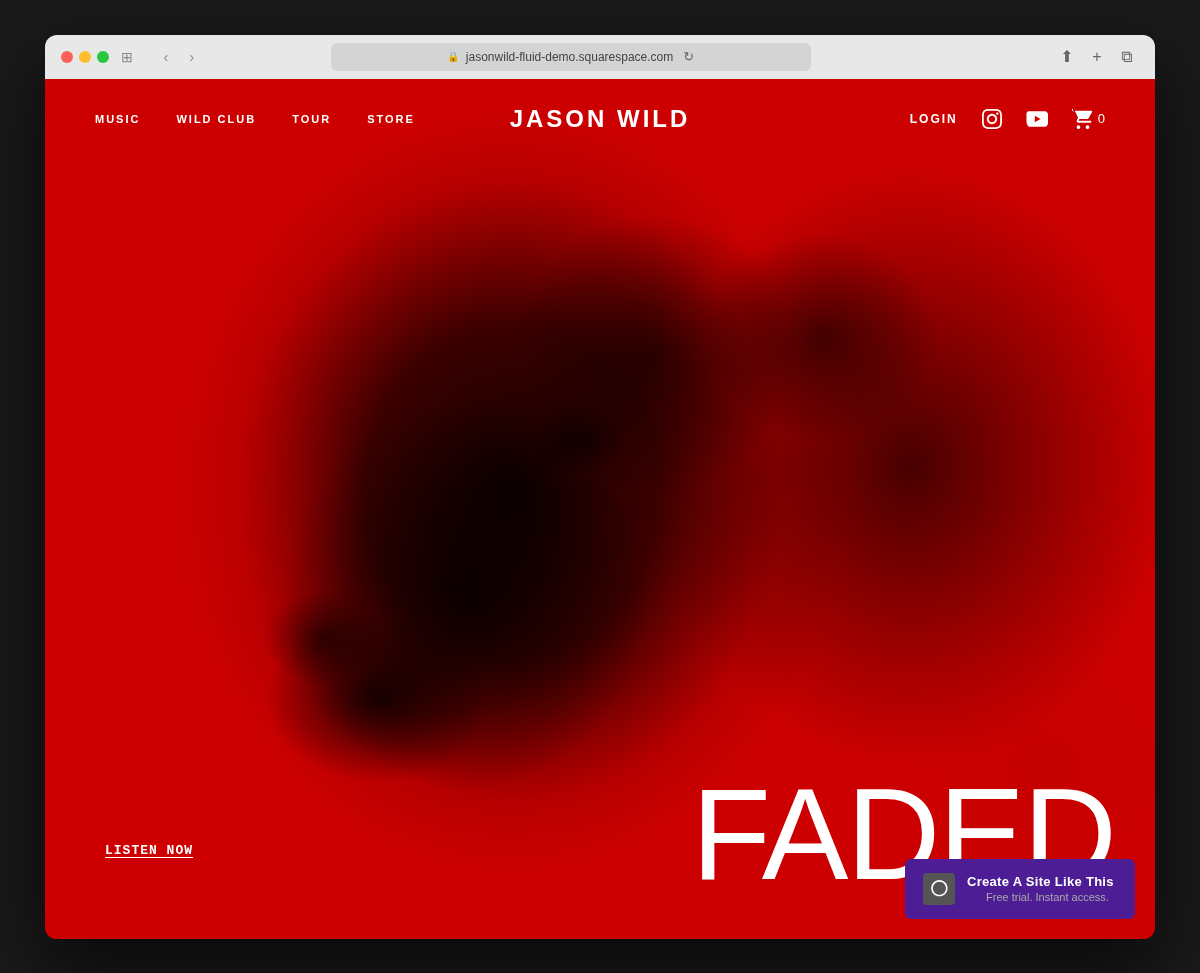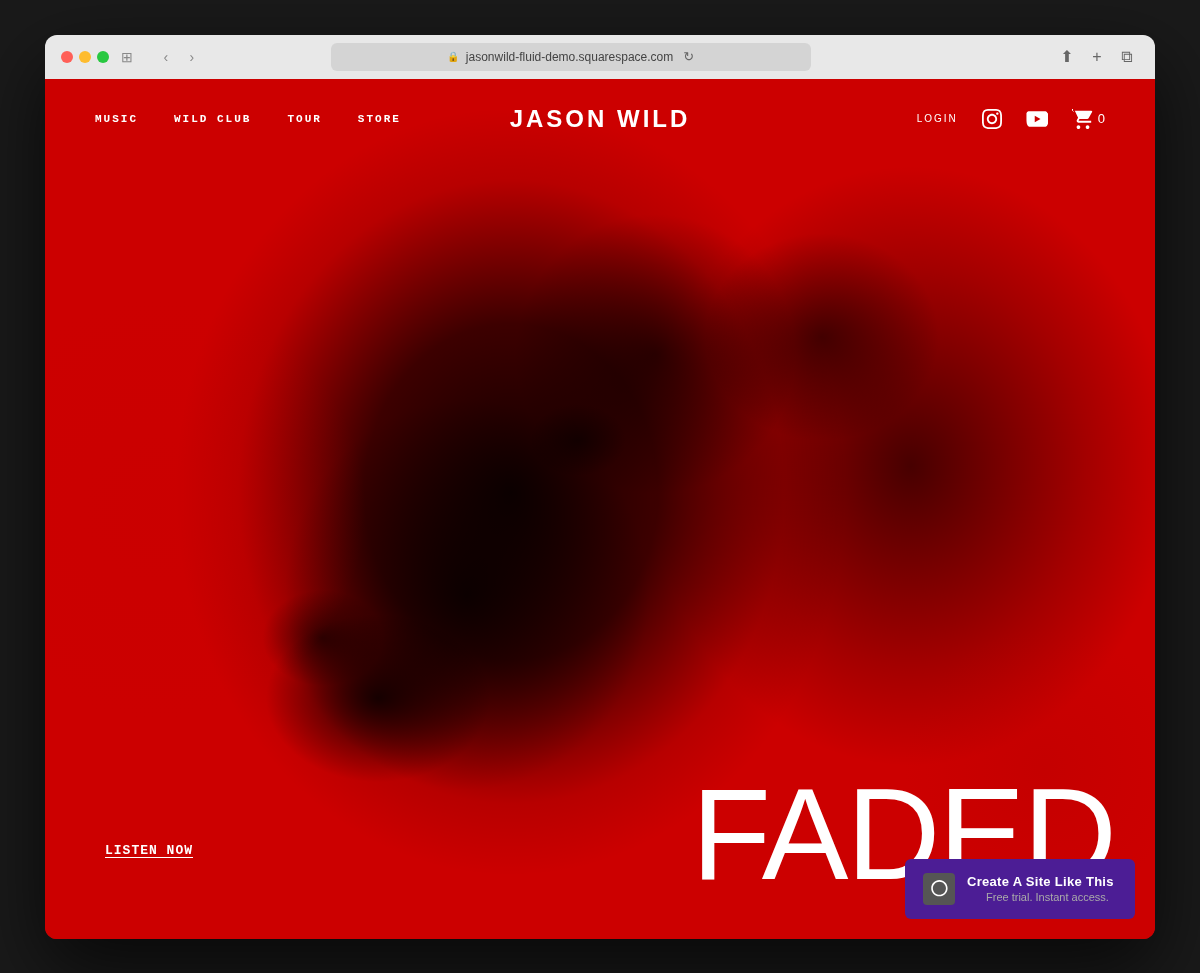--- a/index.html
+++ b/index.html
@@ -170,21 +170,20 @@
       align-items: center;
       padding: 0 50px;
       height: 80px;
       z-index: 10;
     }
 
     .nav-left {
       display: flex;
       gap: 36px;
       align-items: center;
-      font-family: Liberation Mono, monospace;
     }
 
     .nav-item {
       color: white;
       font-size: 11px;
       font-weight: 600;
       letter-spacing: 2px;
       text-transform: uppercase;
       cursor: pointer;
       text-decoration: none;
@@ -206,22 +205,22 @@
 
     .nav-right {
       margin-left: auto;
       display: flex;
       align-items: center;
       gap: 24px;
     }
 
     .nav-login {
       color: white;
-      font-size: 10px;
-      font-weight: 400;
+      font-size: 12px;
+      font-weight: 700;
       letter-spacing: 2px;
       text-transform: uppercase;
       cursor: pointer;
     }
 
     .nav-icon {
       color: white;
       font-size: 18px;
       cursor: pointer;
       display: flex;

